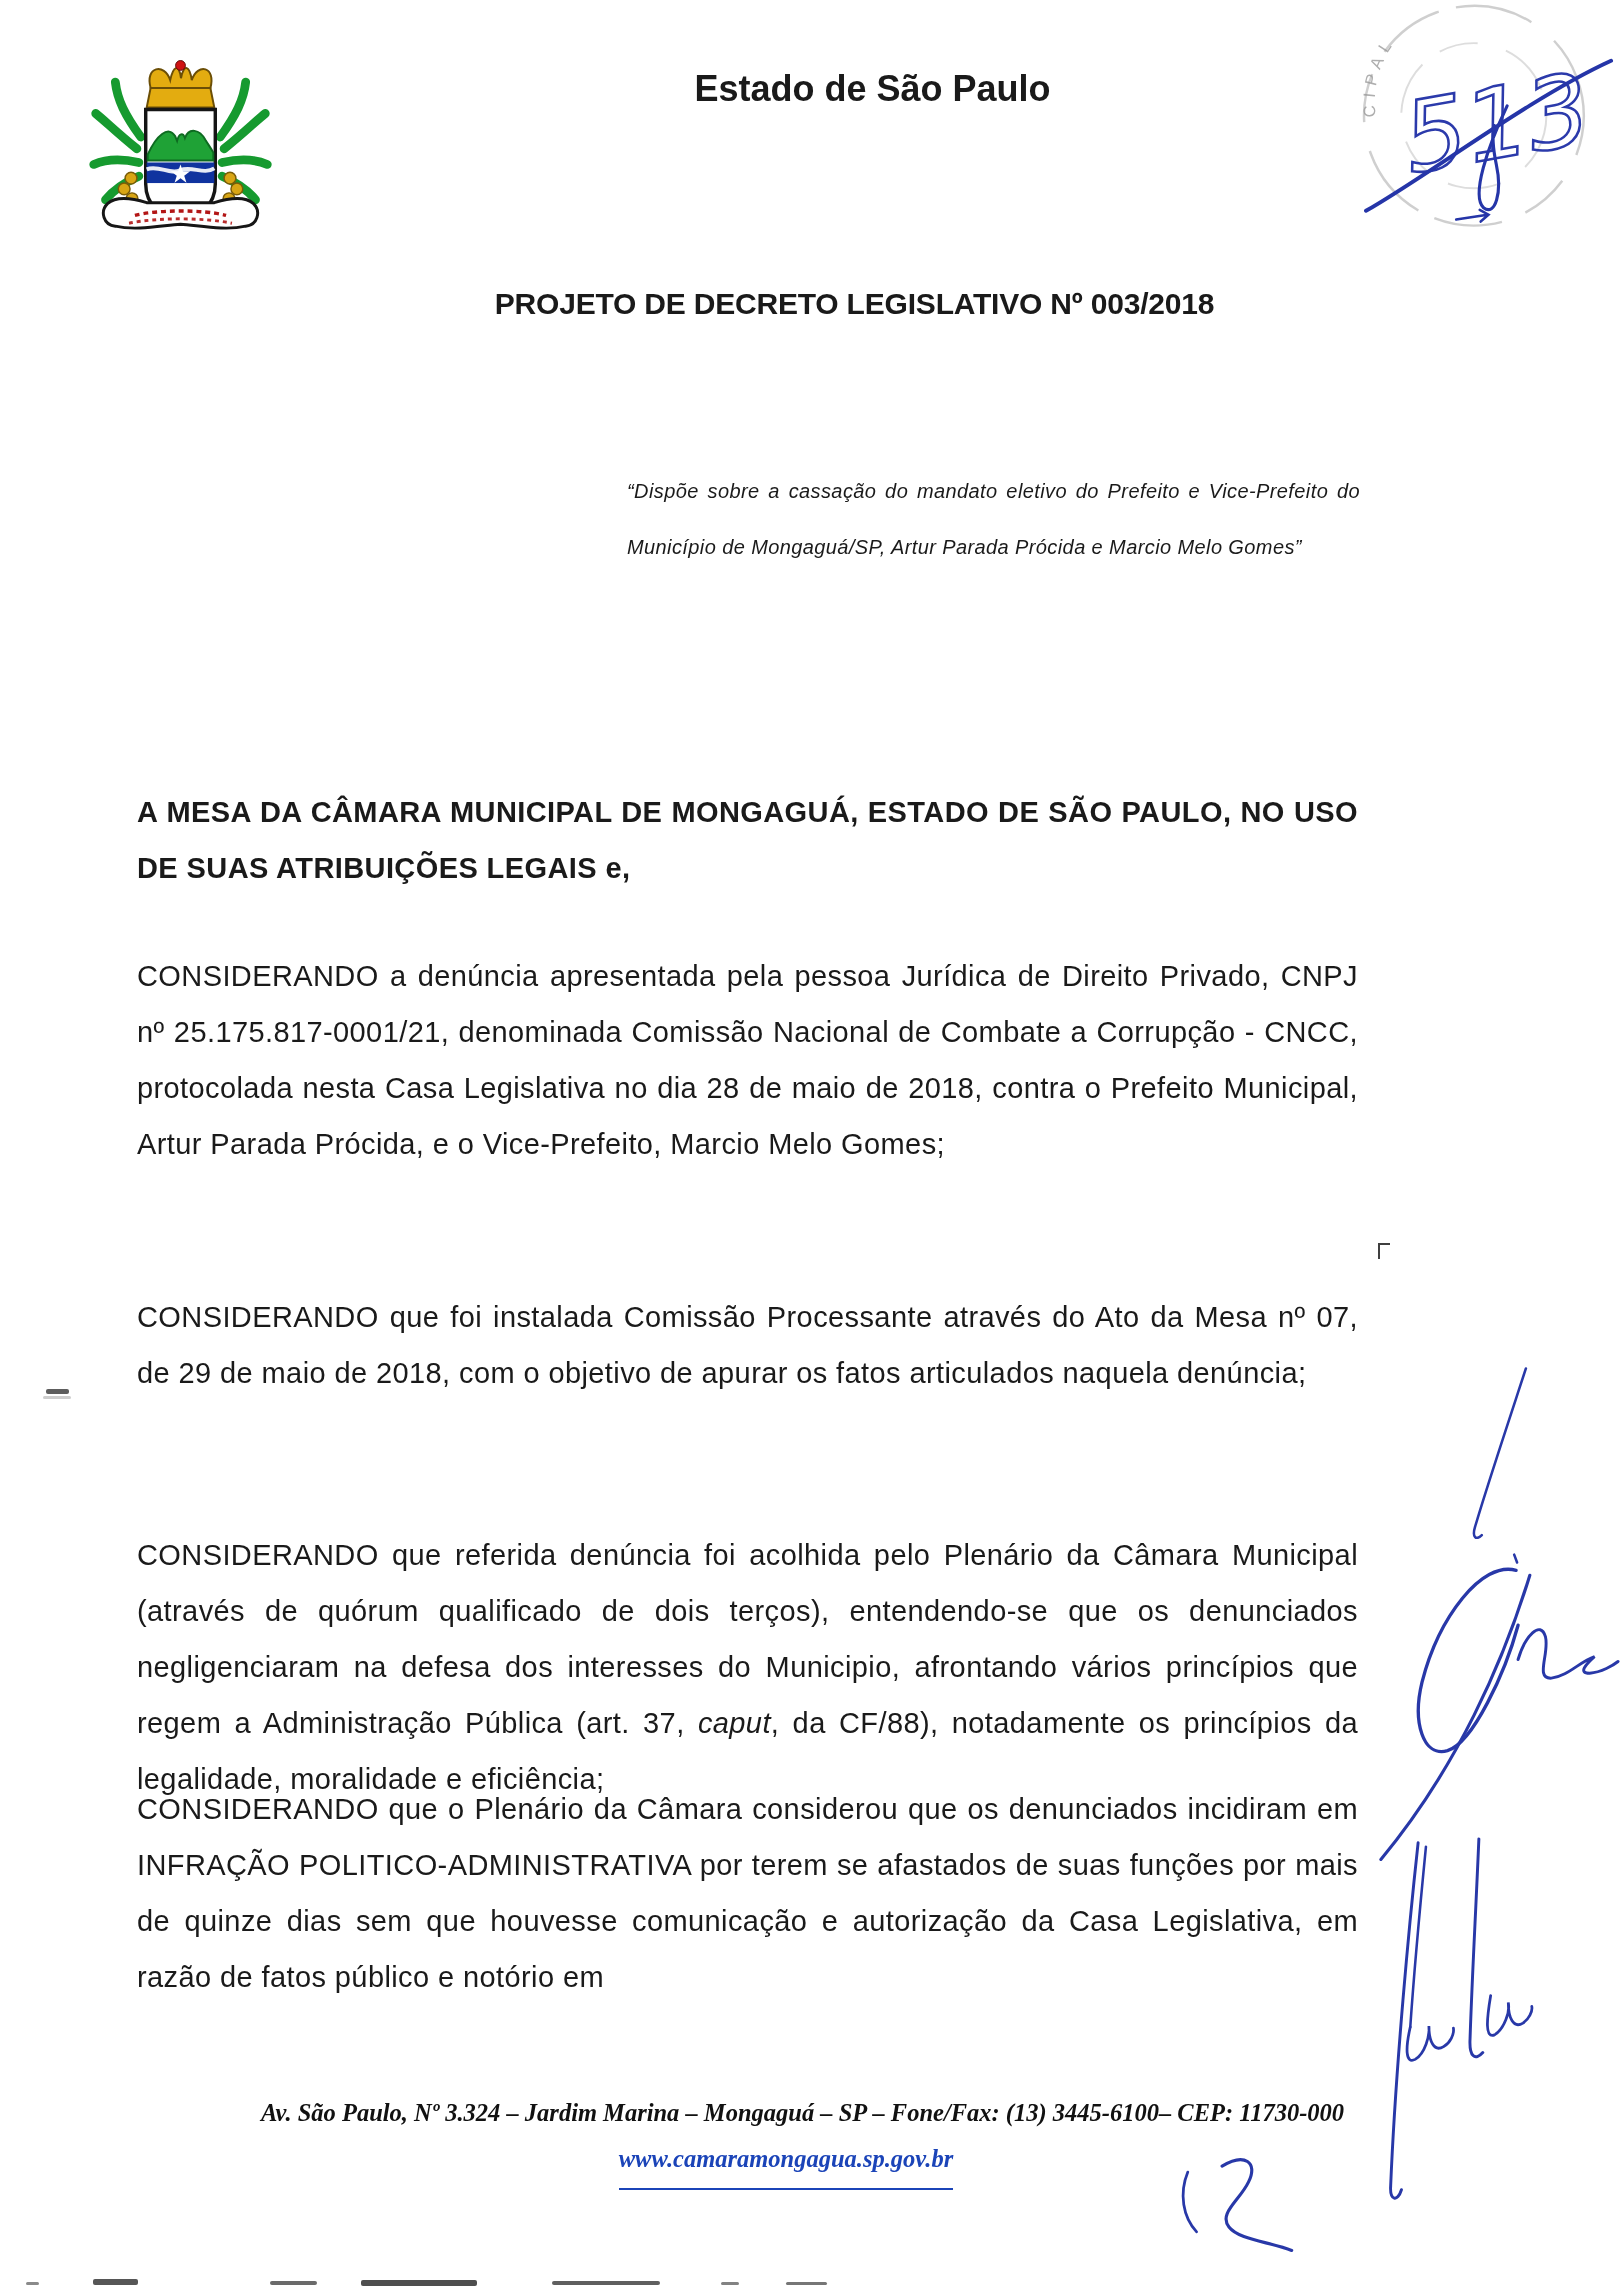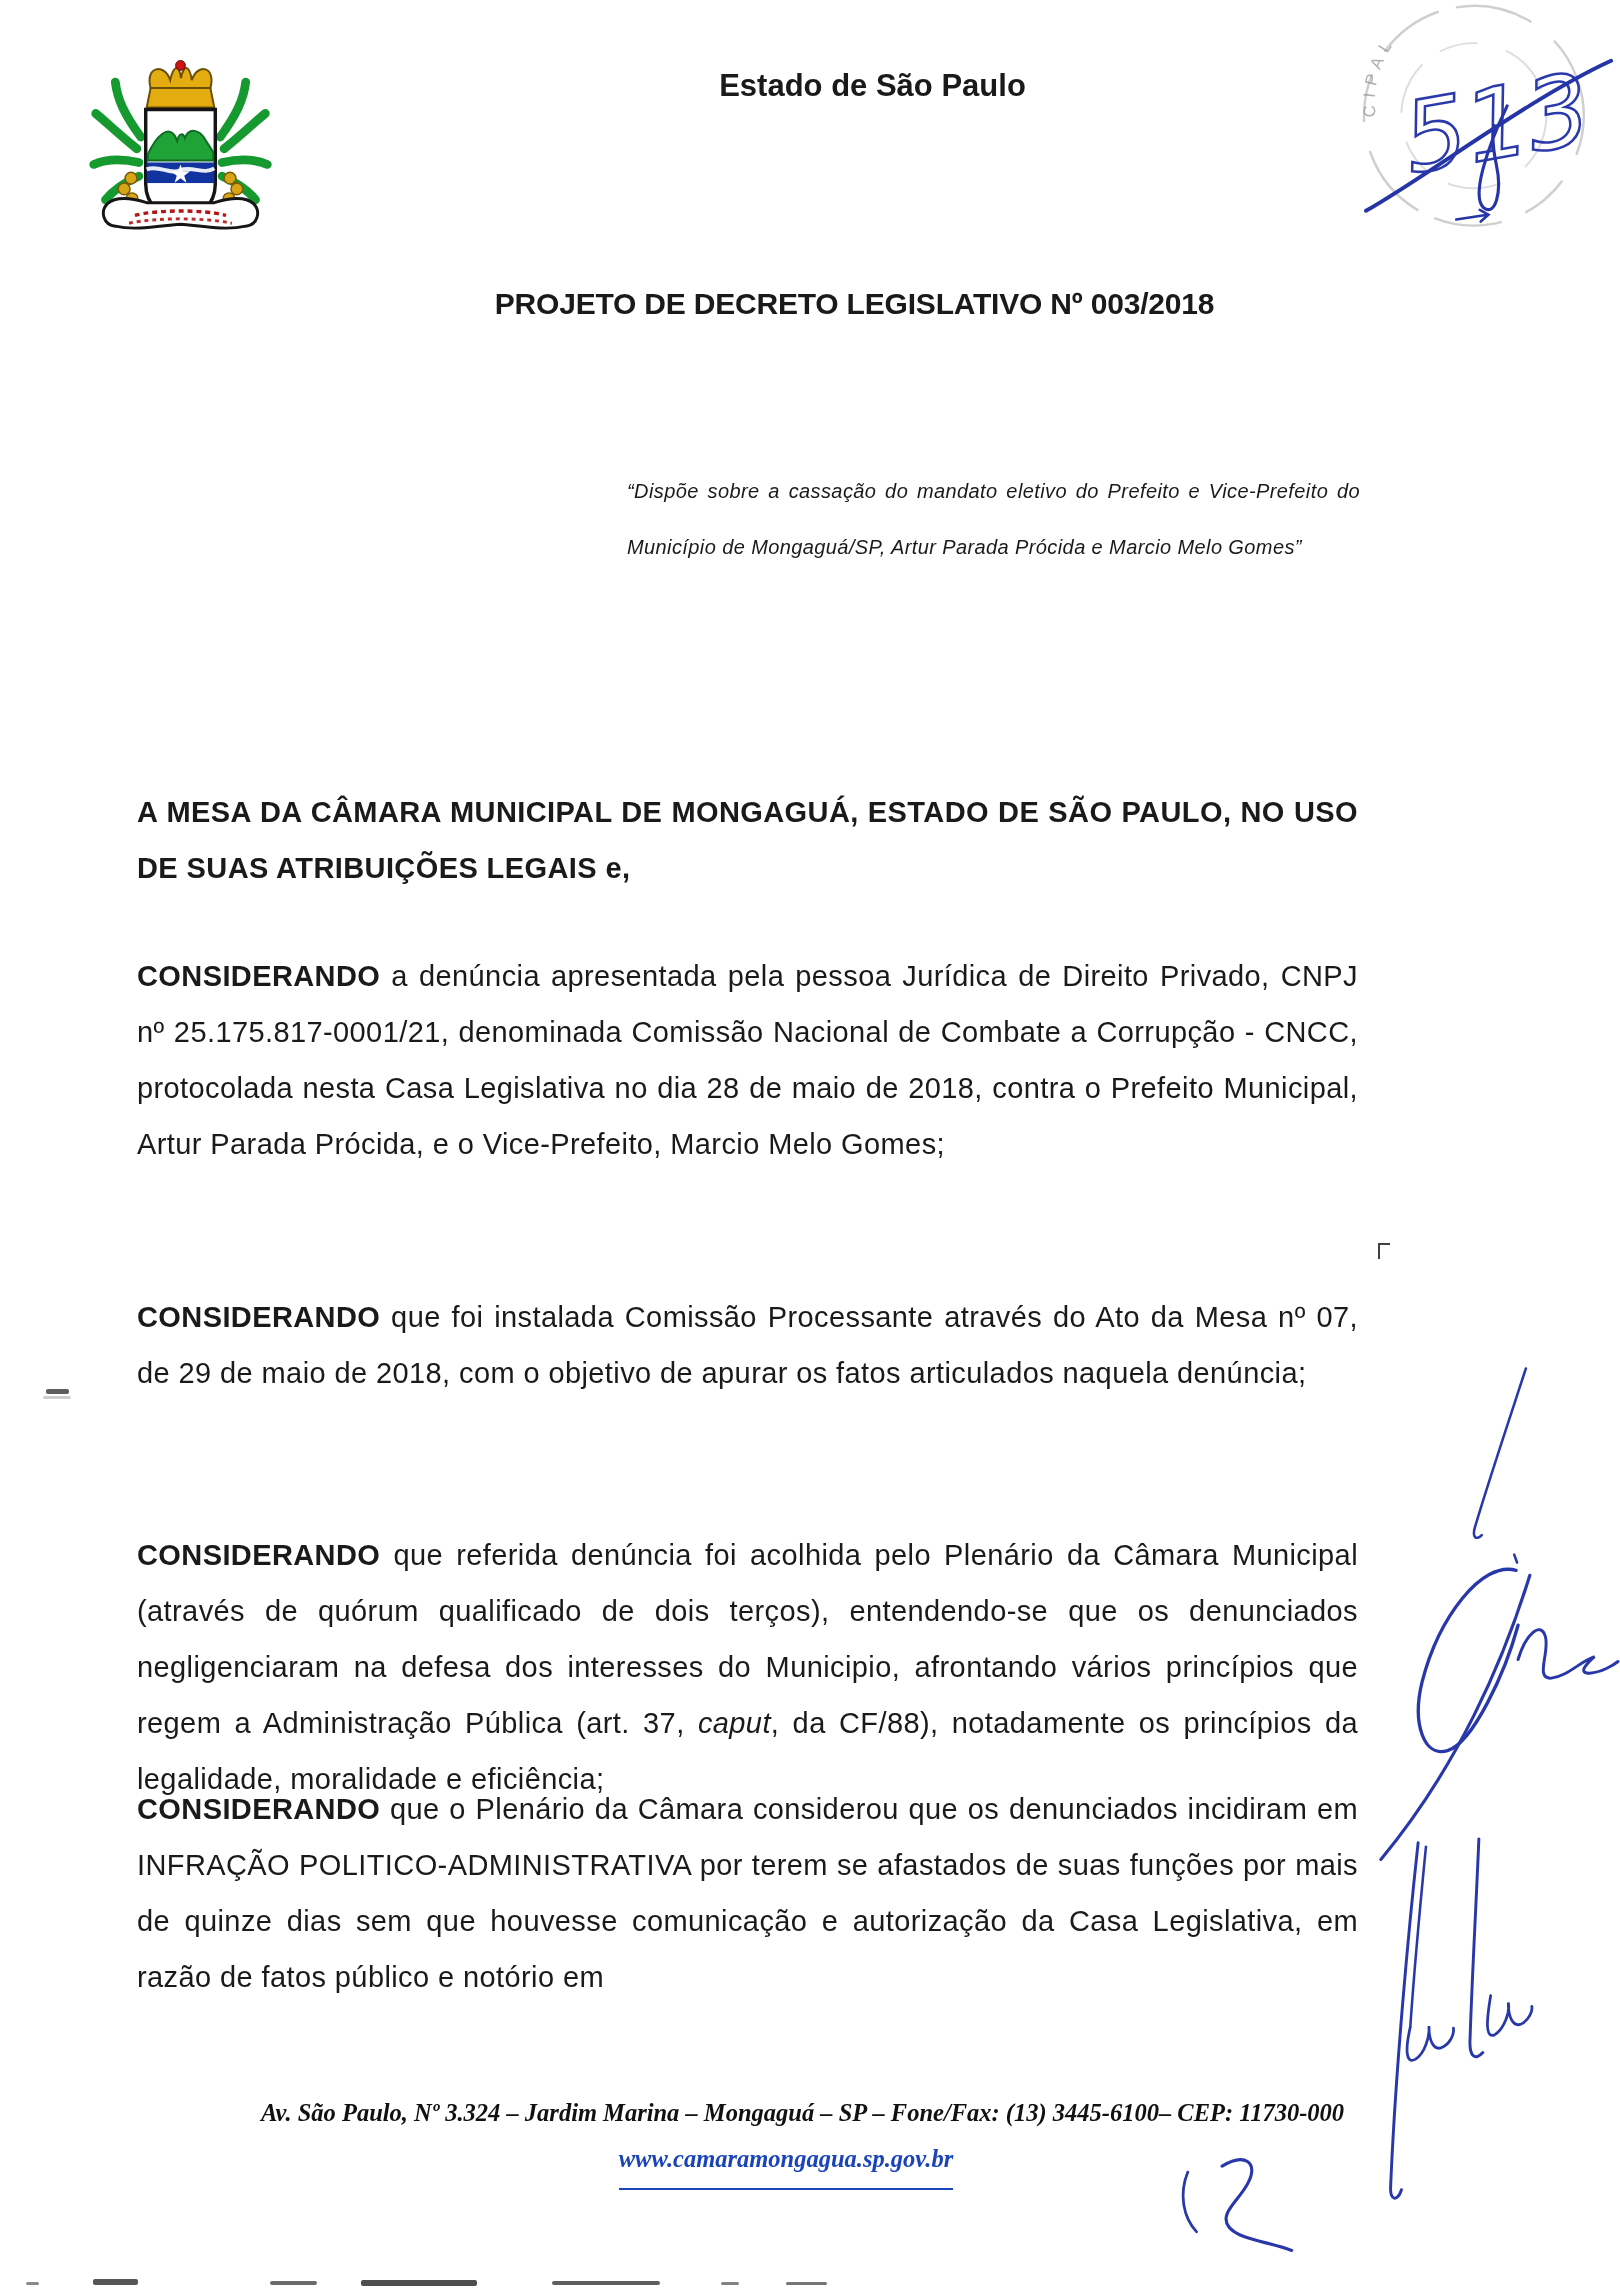--- a/index.html
+++ b/index.html
@@ -4,41 +4,41 @@
 <style>
   html,body { margin:0; padding:0; background:#ffffff; }
   .page {
     position:relative; width:1620px; height:2290px; background:#ffffff;
     font-family:"Liberation Sans", sans-serif; color:#1a1a1a; overflow:hidden;
   }
   
   .coat { position:absolute; left:80px; top:39px; width:201px; height:196px; }
   .header-text { position:absolute; left:294px; top:63px; width:1157px; text-align:center; font-weight:bold; }
   .org-name  { font-size:31px; letter-spacing:-0.4px; white-space:nowrap; }
-  .org-state { font-size:31px; margin-top:4.9px; }
+  .org-state { font-size:36px; margin-top:4.9px; }
   .stamp { position:absolute; left:1358px; top:0; width:263px; height:250px; }
   
   .title {
     position:absolute; left:90px; top:287px; width:1529px; text-align:center;
     font-size:30px; font-weight:bold; letter-spacing:-0.2px;
   }
   .epigraph {
     position:absolute; left:627px; top:463px; width:733px;
     font-size:20px; font-style:italic; line-height:56px; text-align:justify; letter-spacing:0.4px;
   }
   .block {
     position:absolute; left:137px; width:1221px;
     font-size:29px; line-height:56px; text-align:justify; letter-spacing:0.4px;
   }
   .preamble { top:755px; font-weight:bold; }
   .p1 { top:919px; }
   .p2 { top:1260px; }
   .p3 { top:1498px; }
   .p4 { top:1752px; }
-  .lead { font-weight:bold; }
+  .lead { font-weight:normal; }
   .it { font-style:italic; }
   
   .footer-address {
     position:absolute; left:0; top:2099px; width:1509px; text-align:center;
     font-family:"Liberation Serif", serif; font-style:italic; font-weight:bold; font-size:24.5px; color:#111;margin-left:48px;
   }
   .footer-site-wrap { position:absolute; left:0; top:2145px; width:1572px; text-align:center; }
   .footer-website {
     font-family:"Liberation Serif", serif; font-style:italic; font-weight:bold; font-size:24.5px;
     color:#1b44b8; border-bottom:2.5px solid #1b44b8; padding-bottom:16px;

